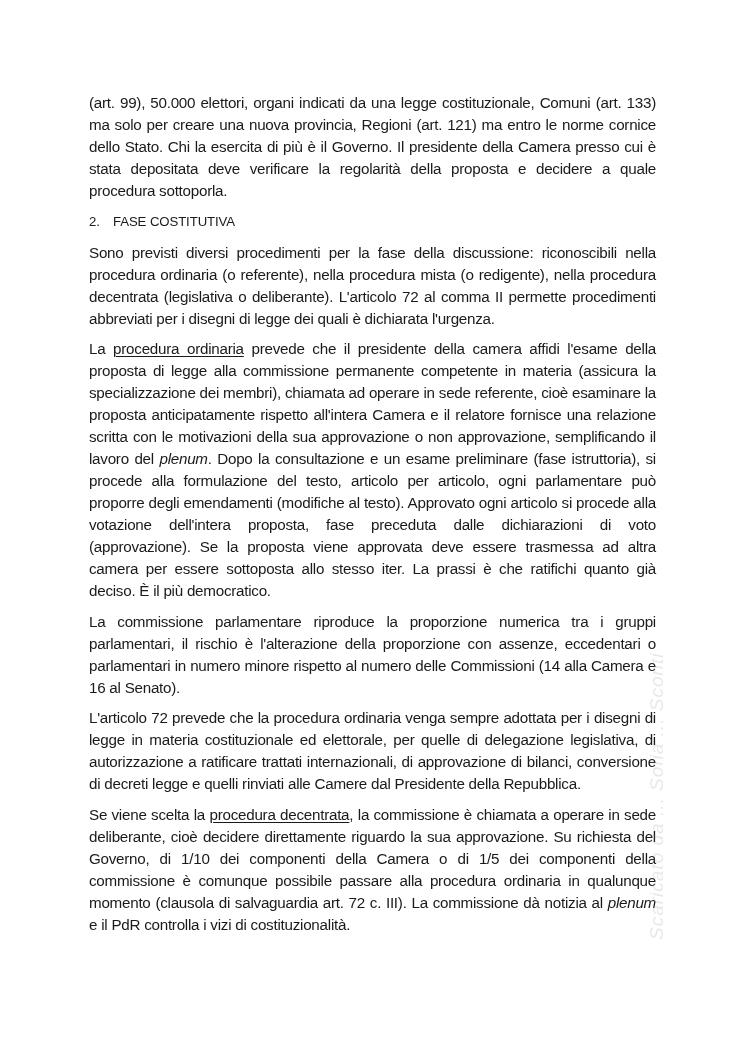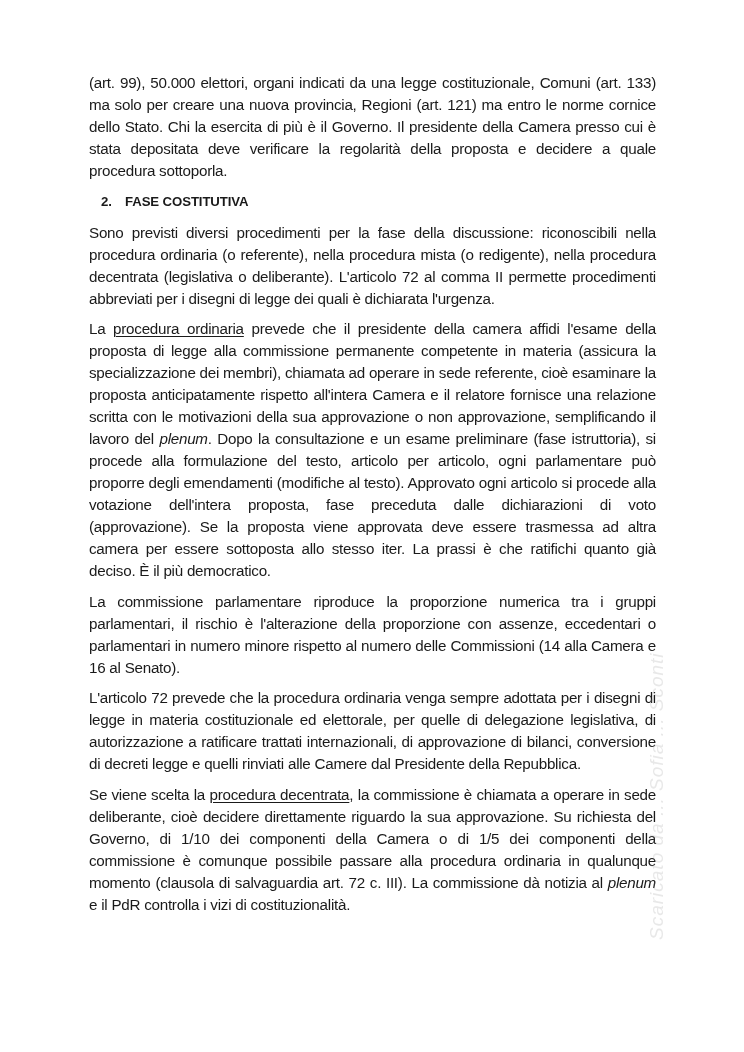--- a/index.html
+++ b/index.html
@@ -11,35 +11,35 @@
       width: 744px;
       height: 1052px;
       position: relative;
       overflow: hidden;
       font-family: "Liberation Sans", "DejaVu Sans", sans-serif;
       color: #1a1a1a;
     }
     .page {
       position: absolute;
       left: 89px;
-      top: 72px;
+      top: 92px;
       width: 567px;
     }
     .para {
       margin: 0 0 8.5px 0;
       font-size: 15.2px;
       line-height: 22px;
       text-align: justify;
       letter-spacing: -0.25px;
       word-spacing: 0px;
     }
     .heading {
-      margin: 0 0 9px 12px;
+      margin: 0 0 9px 0;
       font-size: 13.2px;
-      font-weight: bold;
+      font-weight: normal;
       line-height: 22px;
       letter-spacing: -0.1px;
     }
     .heading .num {
       display: inline-block;
       width: 24px;
     }
     u {
       text-underline-offset: 2px;
       text-decoration-thickness: 1px;

